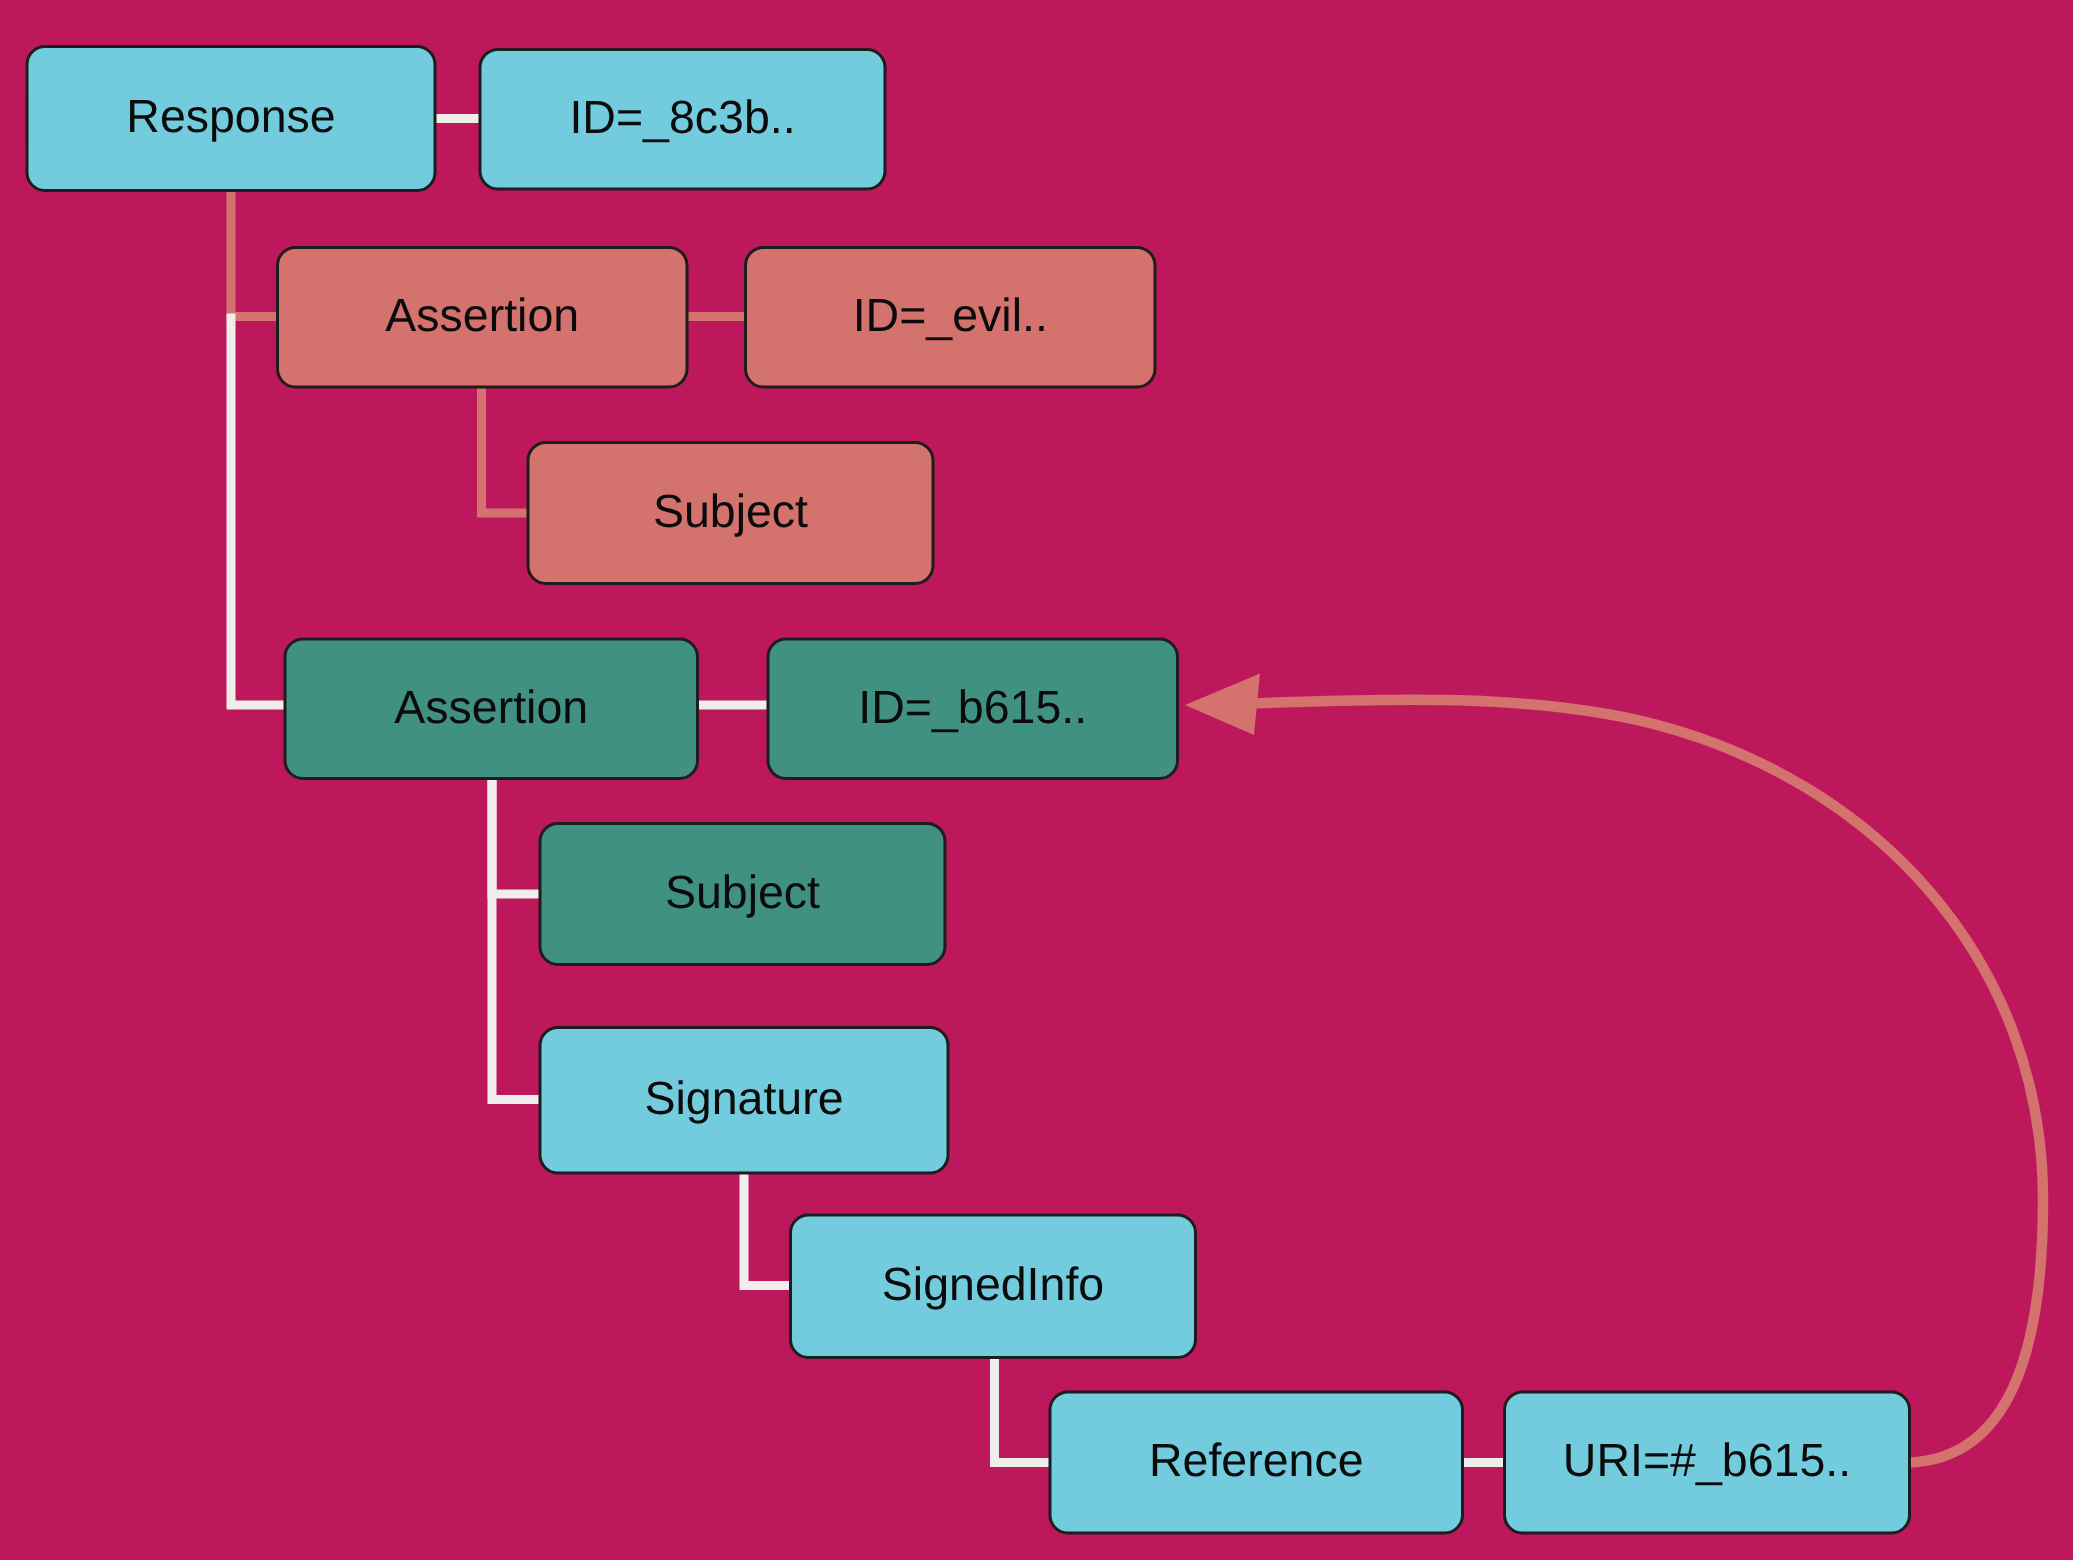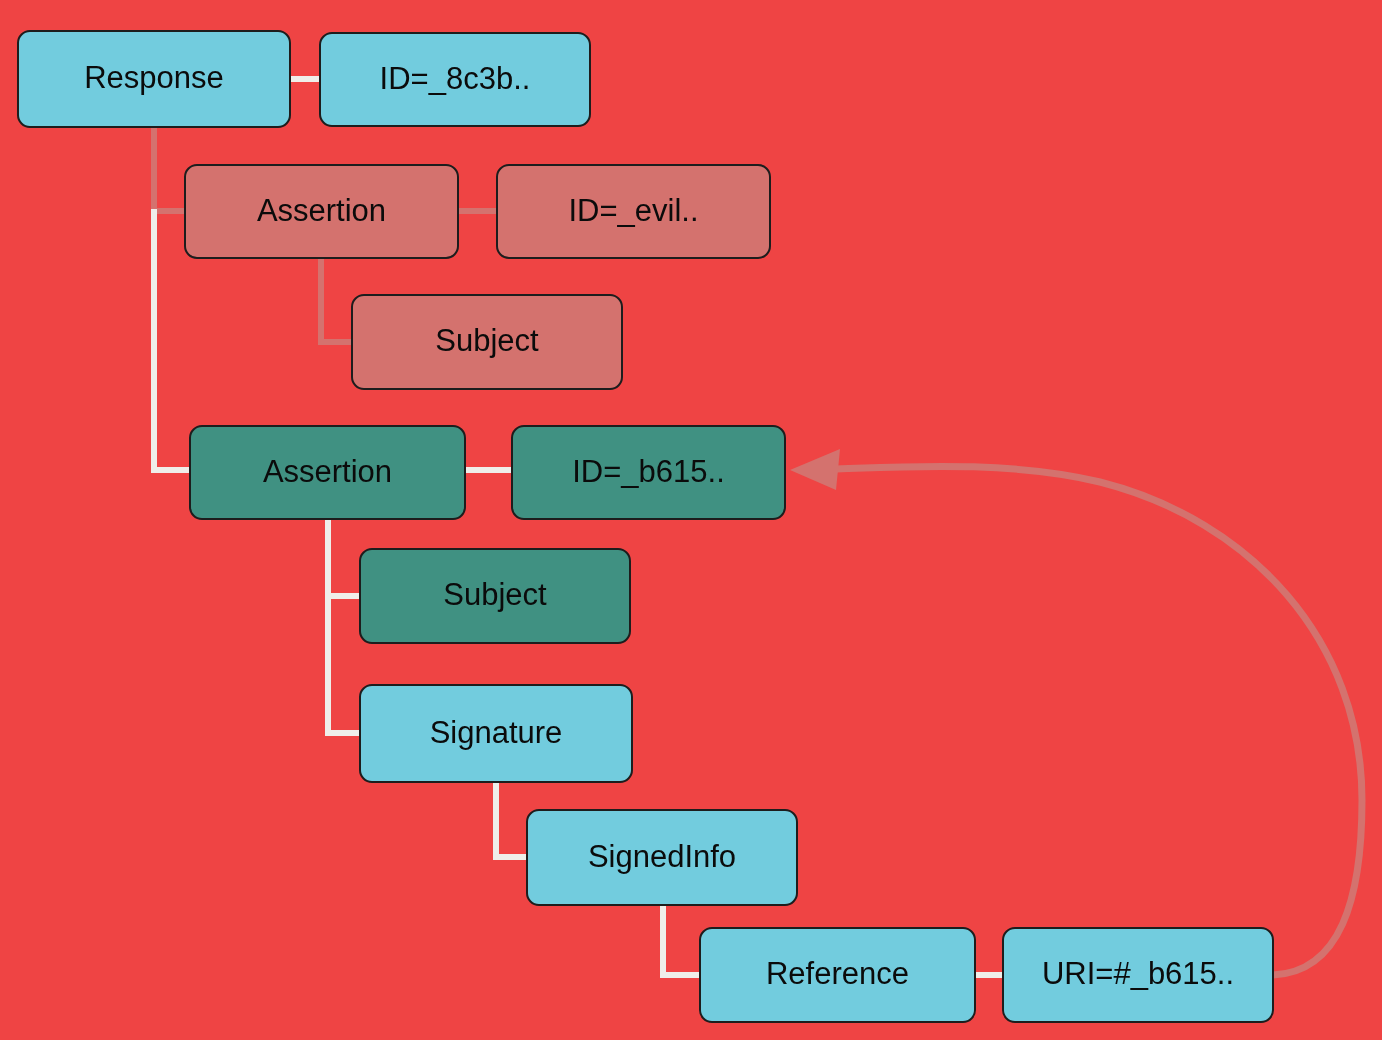--- a/index.html
+++ b/index.html
@@ -10,21 +10,21 @@
   body {
     width: 1382px;
     height: 1040px;
     overflow: hidden;
     font-family: "Liberation Sans", sans-serif;
   }
   #diagram-root {
     position: relative;
     width: 1382px;
     height: 1040px;
-    background: #ef4444;
+    background: #be185d;
   }
   svg#diagram-svg {
     position: absolute;
     inset: 0;
     width: 1382px;
     height: 1040px;
     display: block;
   }
   .node-rect {
     stroke: #1d1d1d;

